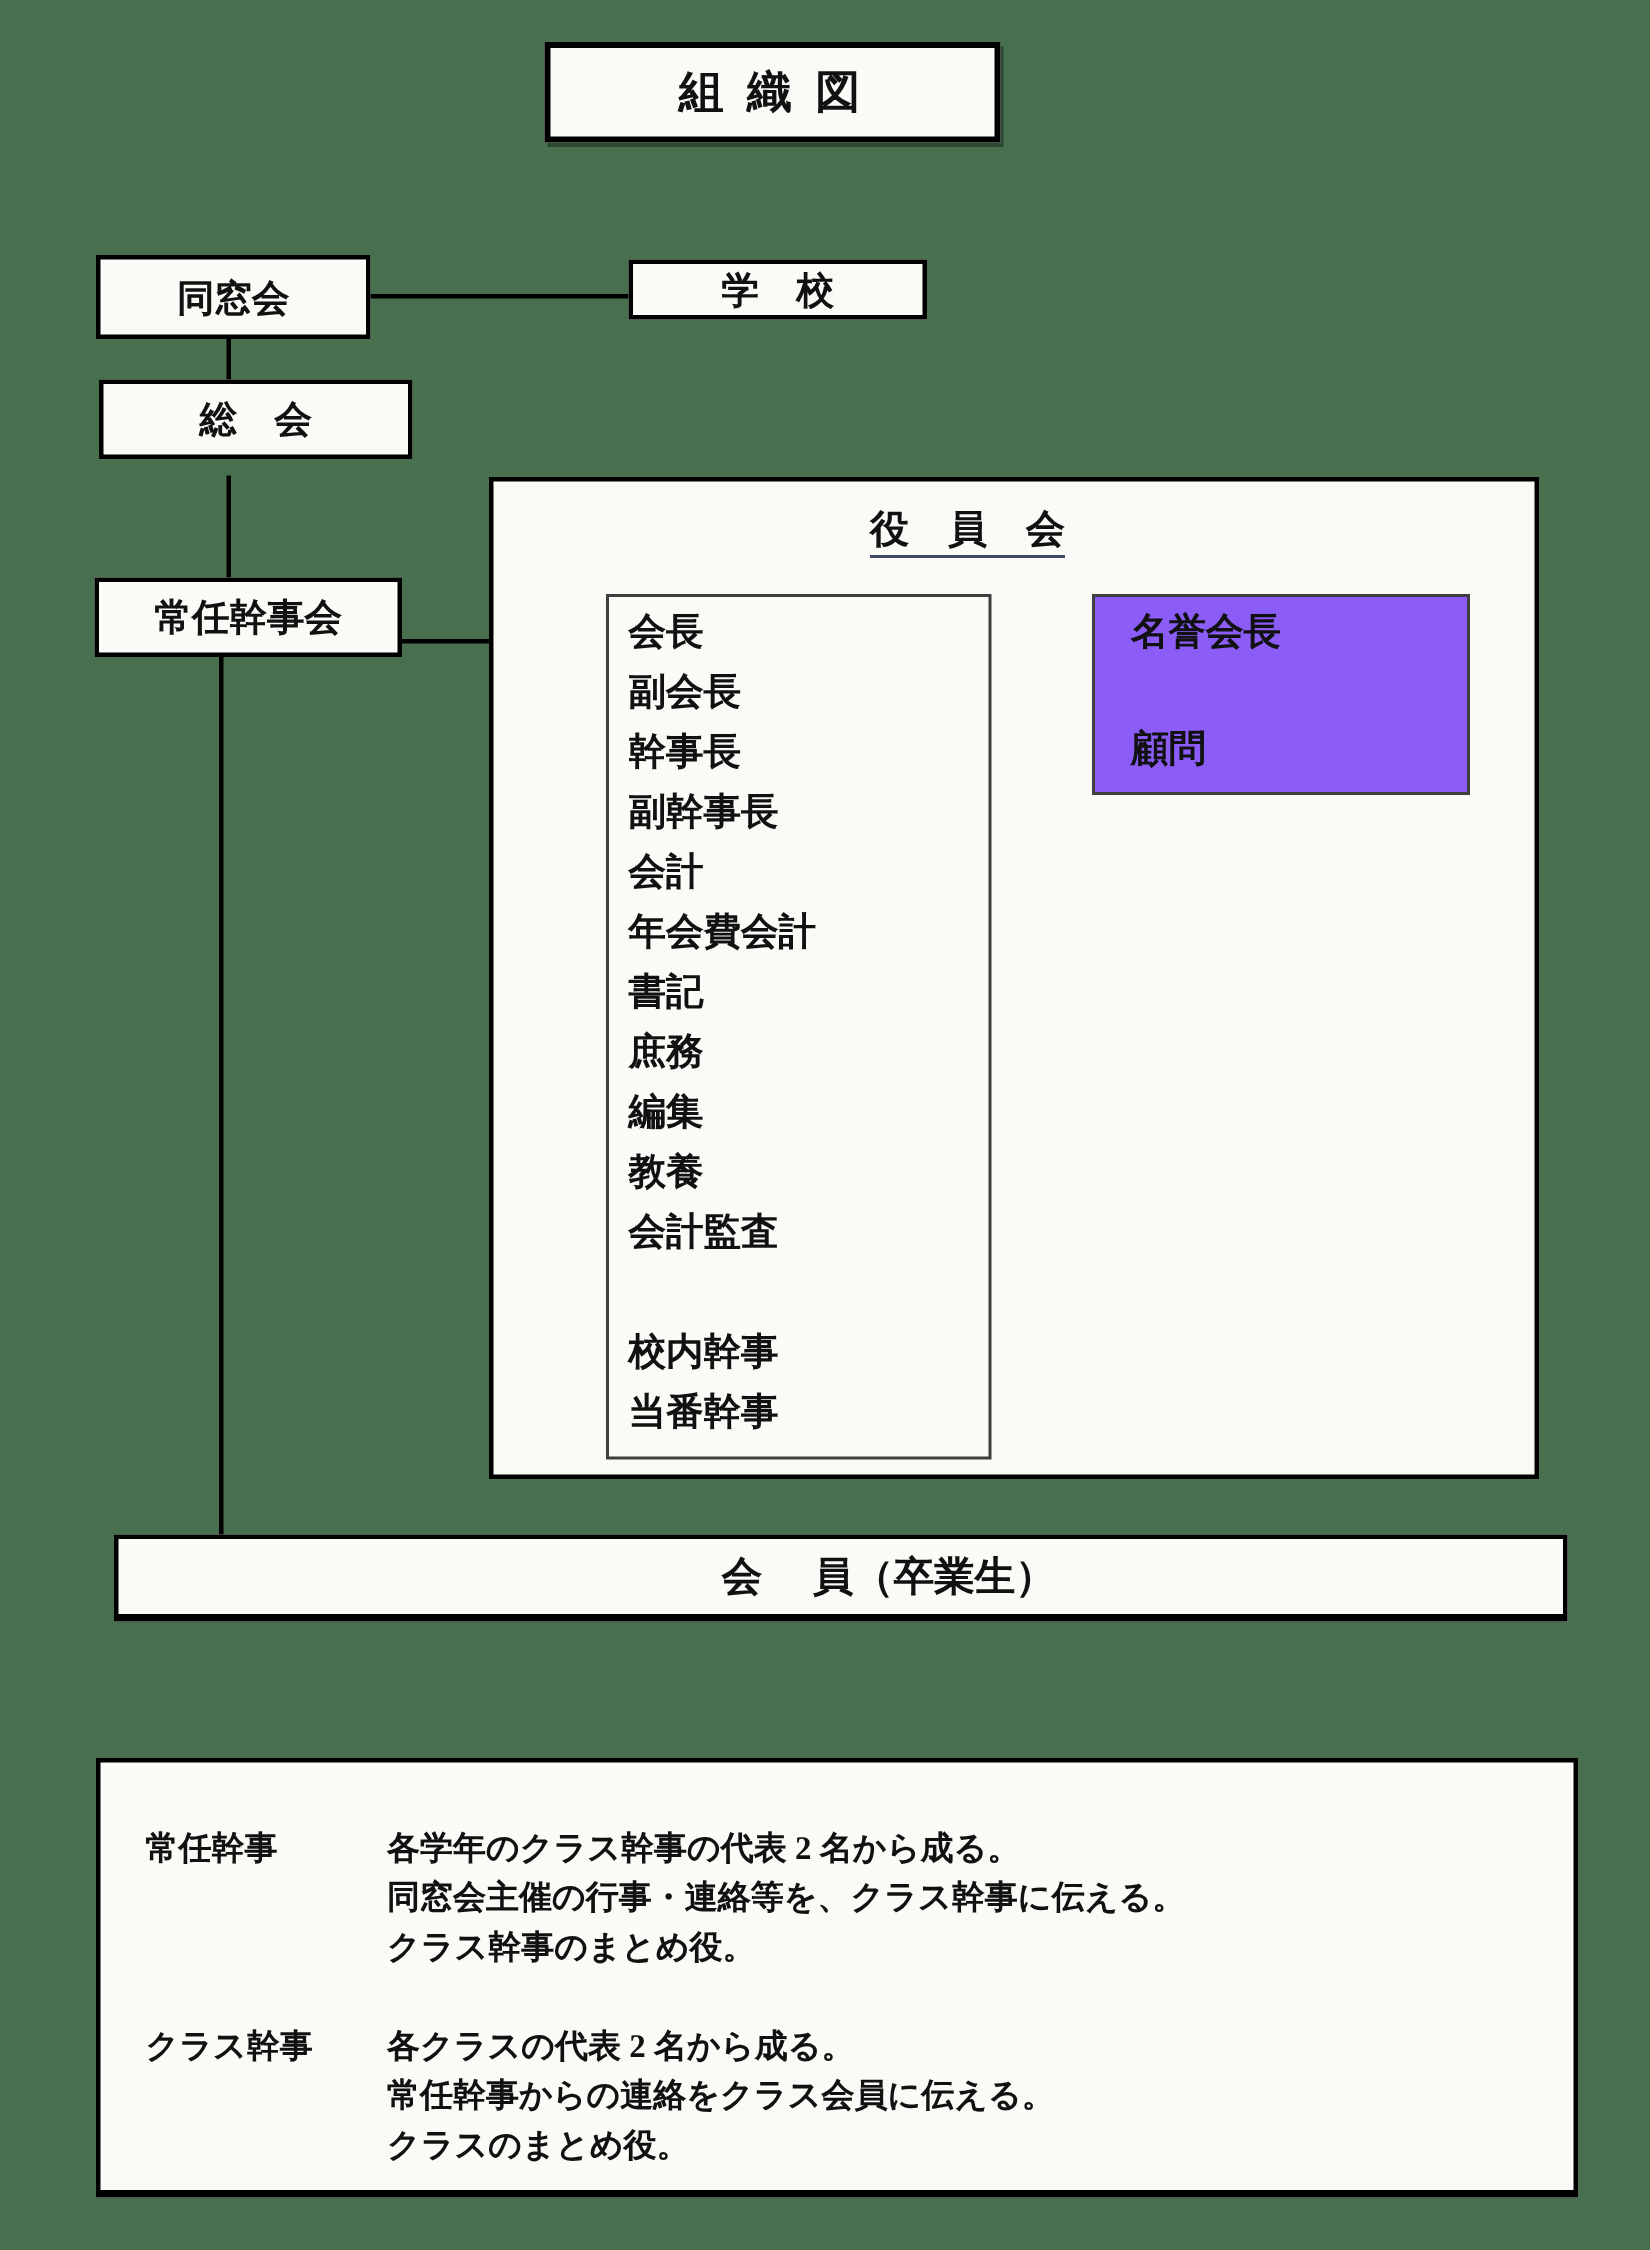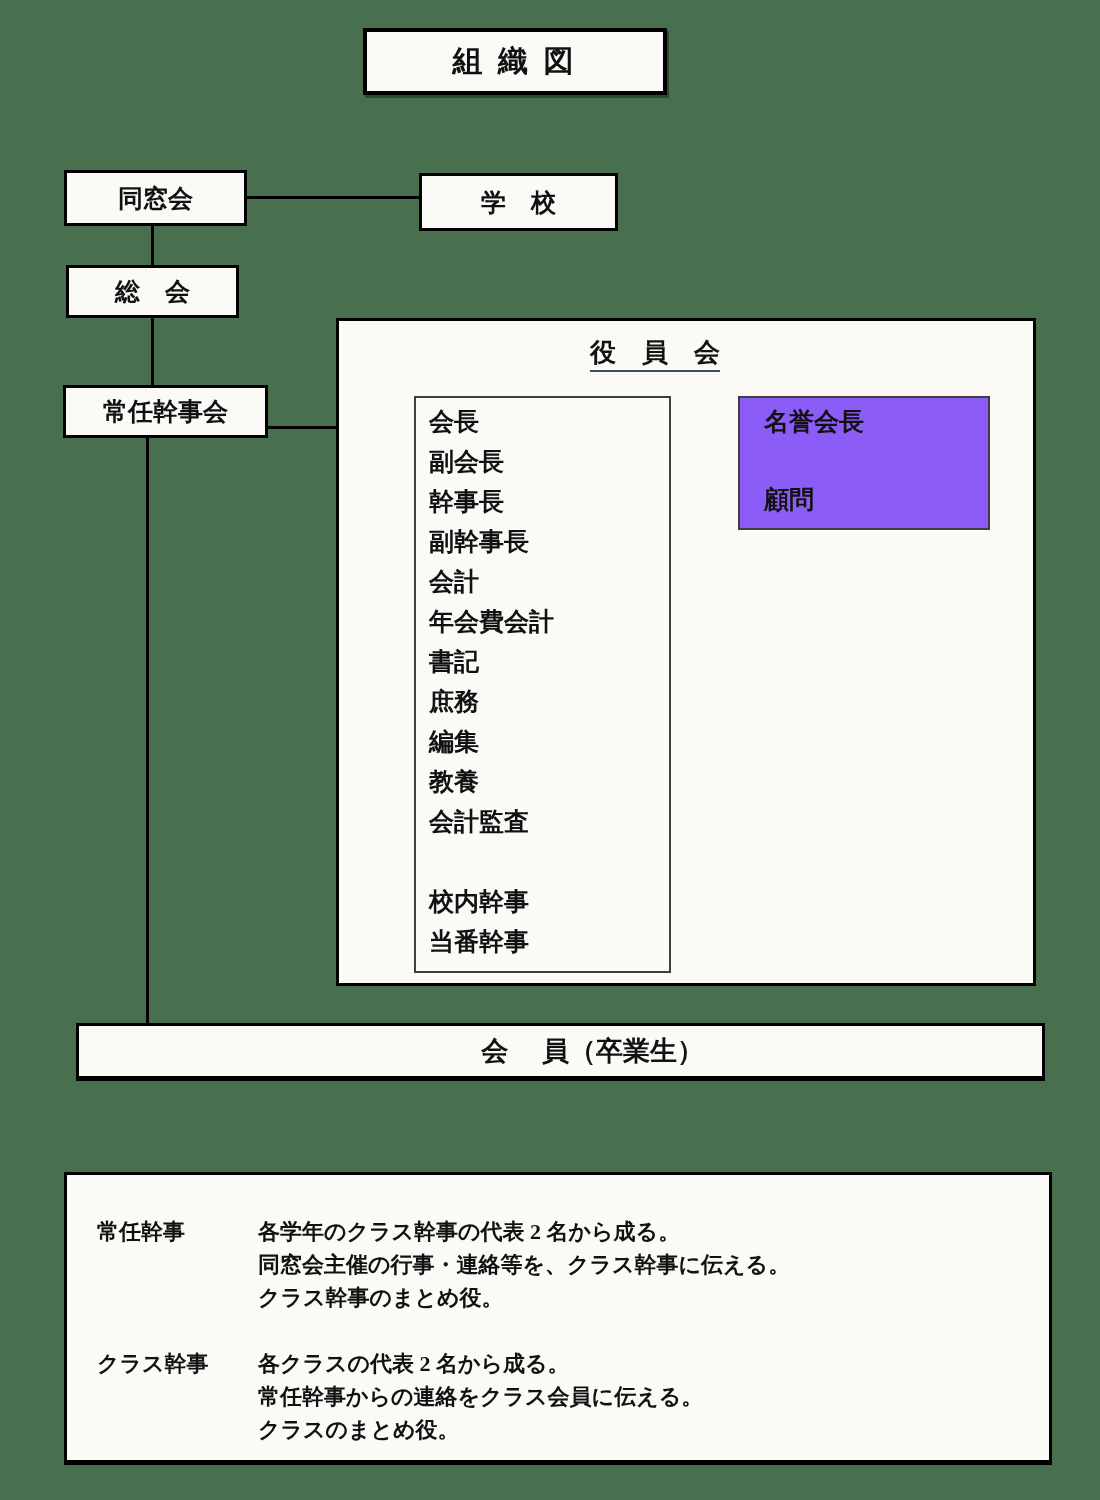--- a/index.html
+++ b/index.html
@@ -25,34 +25,34 @@
   #title-box{
     left:363px;top:28px;width:304px;height:67px;
     border:4px solid #000;border-radius:0;
     box-shadow:2px 3px 0 rgba(0,0,0,0.35);
     font-size:30px;letter-spacing:4px;
   }
 
   
   .org-box{font-size:25px;}
   #box-dousoukai{left:64px;top:170px;width:183px;height:56px;}
-  #box-gakkou  {left:419px;top:173px;width:199px;height:58px;}
-  #box-soukai  {left:66px;top:265px;width:173px;height:53px;}
+  #box-gakkou  {left:419px;top:173px;width:199px;height:40px;}
+  #box-soukai  {left:66px;top:253px;width:209px;height:53px;}
   #box-jounin  {left:63px;top:385px;width:205px;height:53px;}
 
   
   #line-dousoukai-gakkou{left:246px;top:196px;width:174px;height:3px;}
   #line-dousoukai-soukai{left:151px;top:225px;width:3px;height:41px;}
   #line-soukai-jounin   {left:151px;top:317px;width:3px;height:69px;}
   #line-jounin-yakuinkai{left:245px;top:426px;width:99px;height:3px;}
   #line-jounin-kaiin    {left:146px;top:437px;width:3px;height:587px;}
 
   
   #yakuinkai-box{
-    left:336px;top:318px;width:700px;height:668px;
+    left:326px;top:318px;width:700px;height:668px;
     background:#FBFAF7;border:3px solid #000;
   }
   #yakuinkai-title{
     position:absolute;left:0;top:14px;width:100%;
     text-align:center;font-size:26px;
     transform:translateX(-31px);
   }
   #yakuinkai-title span{
     text-decoration:underline;
     text-decoration-color:#3d4a66;

